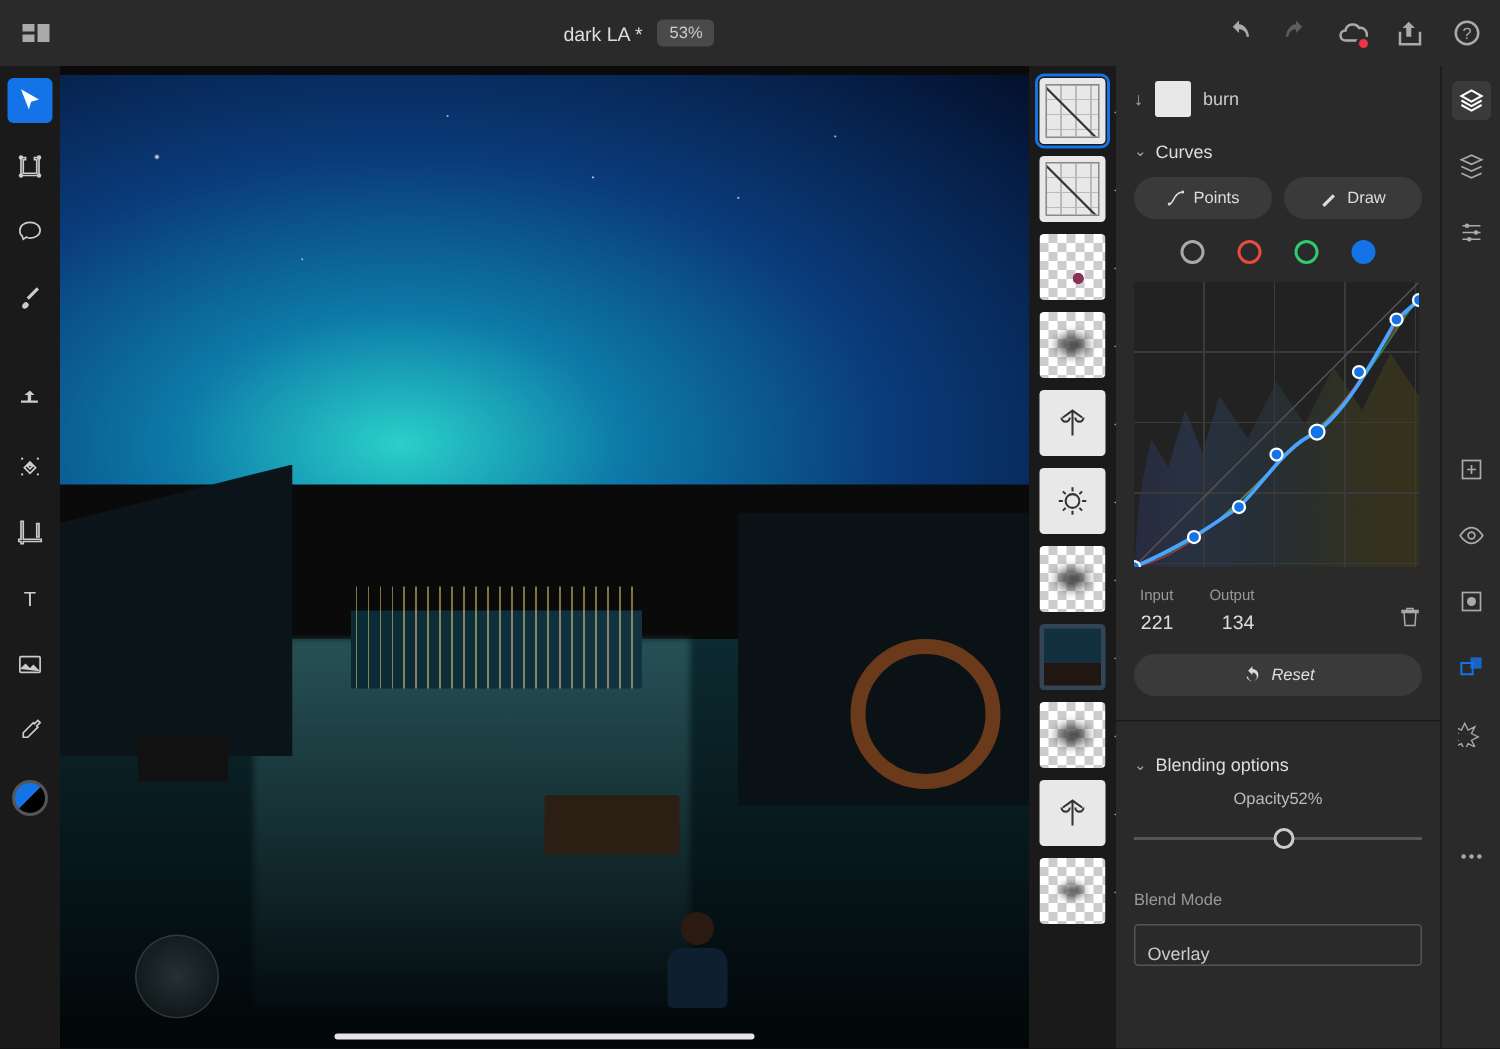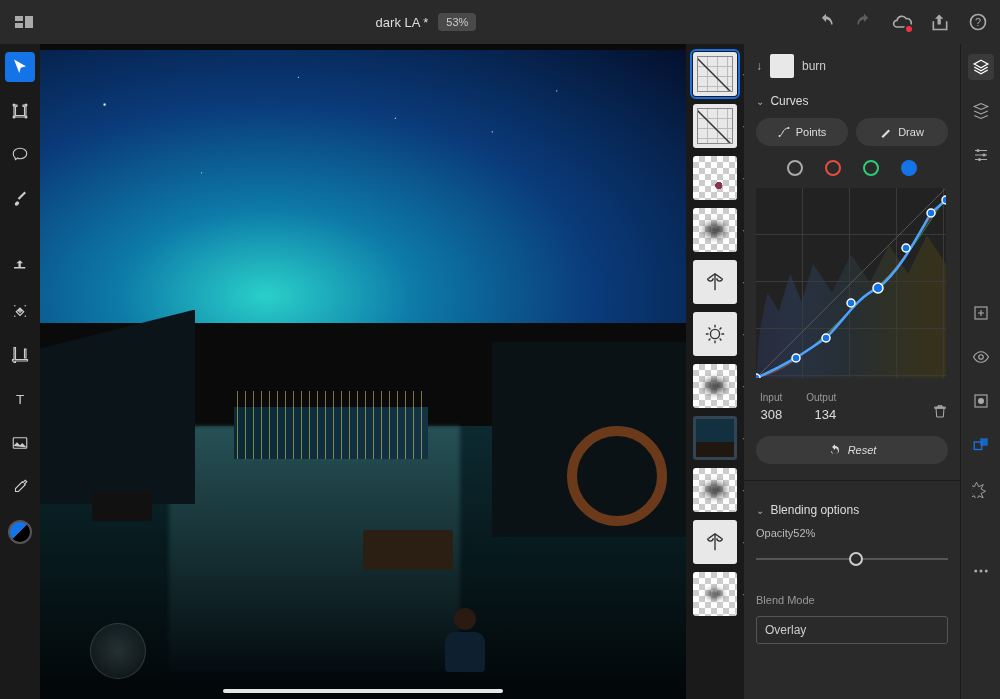--- a/index.html
+++ b/index.html
@@ -93,27 +93,27 @@
 .io-row { display:flex; gap:24px; padding:4px 0 0 4px; align-items:flex-end; }
 .io-col { display:flex; flex-direction:column; gap:4px;text-align:right; }
 .io-col .lbl { font-size:10px; color:#999; }
 .io-col .val { font-size:13px; color:#ddd; }
 .trash { margin-left:auto; color:#aaa; cursor:pointer; }
 
 .reset-btn { background:#3a3a3a; border-radius:14px; height:28px; display:flex; align-items:center; justify-content:center; gap:6px; font-size:11px; color:#ddd; cursor:pointer; margin-top:4px;font-style:italic; }
 
 .divider { height:1px; background:#1a1a1a; margin:6px -12px; }
 
-.opacity-row { display:flex; justify-content:flex-start; font-size:11px; color:#bbb; }
+.opacity-row { display:flex; justify-content:center; font-size:11px; color:#bbb; }
 .slider { position:relative; height:20px; display:flex; align-items:center; }
 .slider .track { height:2px; background:#555; flex:1; }
 .slider .knob { position:absolute; left:52%; width:14px; height:14px; background:#2a2a2a; border:2px solid #ccc; border-radius:50%; transform:translateX(-50%); }
 
 .blend-label { font-size:11px; color:#999; margin-top:15px; }
-.blend-select { height:28px; border:1px solid #555; border-radius:3px; display:flex; align-items:center; padding:0 8px; color:#ccc; font-size:12px; cursor:pointer; }
+.blend-select { height:28px; border:1px solid #555; border-radius:3px; display:flex; align-items:flex-end; padding:0 8px; color:#ccc; font-size:12px; cursor:pointer; }
 
 
 .toolbar-right { width: 40px; background: #2a2a2a; display:flex; flex-direction:column; align-items:center; padding-top:10px; gap:18px; border-left:1px solid #1a1a1a; }
 .tr-btn { width:26px; height:26px; display:flex; align-items:center; justify-content:center; color:#aaa; border-radius:4px; cursor:pointer; }
 .tr-btn.active { background:#3a3a3a; color:#fff; }
 .tr-btn.blue { color:#1473e6; }
 .tr-sep { height:20px; }
 
 svg { fill: currentColor; }
 </style>
@@ -359,21 +359,21 @@
         <circle class="pt" cx="122" cy="100" r="5"></circle>
         <circle class="pt" cx="150" cy="60" r="4"></circle>
         <circle class="pt" cx="175" cy="25" r="4"></circle>
         <circle class="pt" cx="190" cy="12" r="4"></circle>
       </svg>
     </div>
 
     <div class="io-row">
       <div class="io-col">
         <span class="lbl">Input</span>
-        <span class="val">308</span>
+        <span class="val">221</span>
       </div>
       <div class="io-col">
         <span class="lbl">Output</span>
         <span class="val">134</span>
       </div>
       <div class="trash">
         <svg width="16" height="16" viewBox="0 0 24 24">
             <path d="M6 7h12l-1 14H7zM9 4h6v2H9zM4 6h16v2H4z" fill="none" stroke="currentColor" stroke-width="1.5"></path>
           </svg>
       </div>

